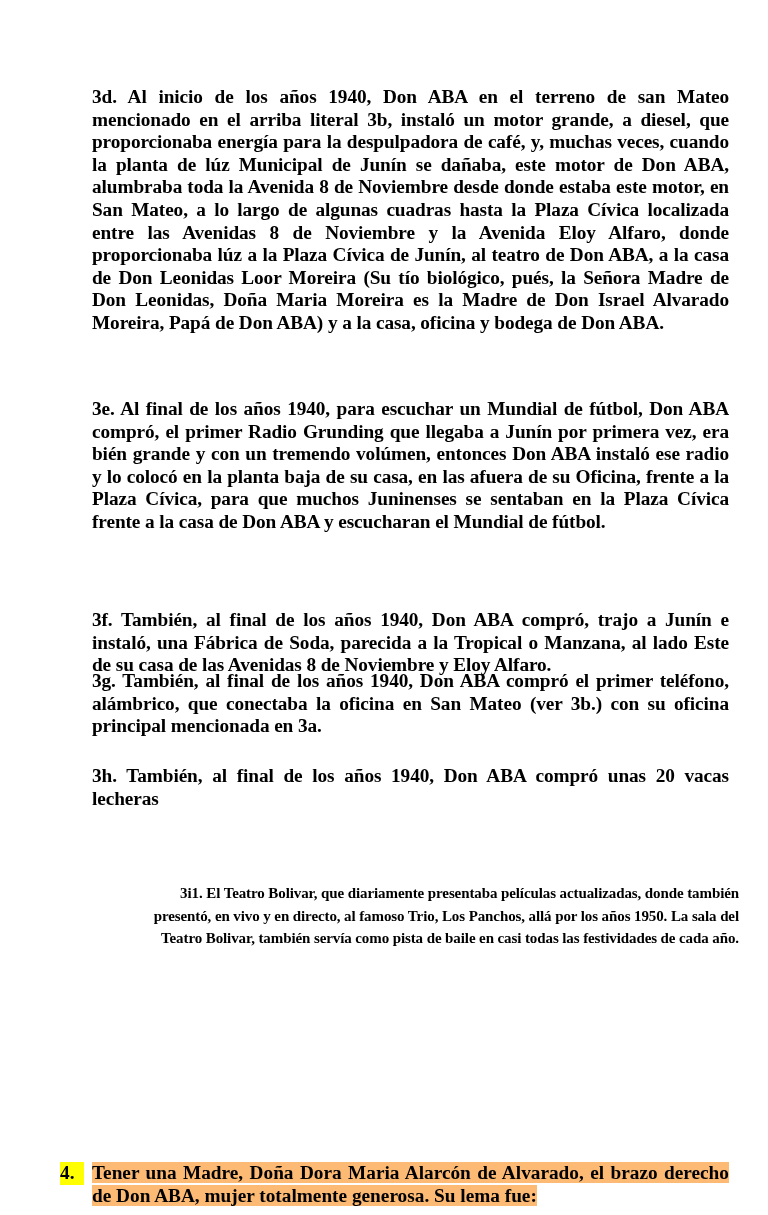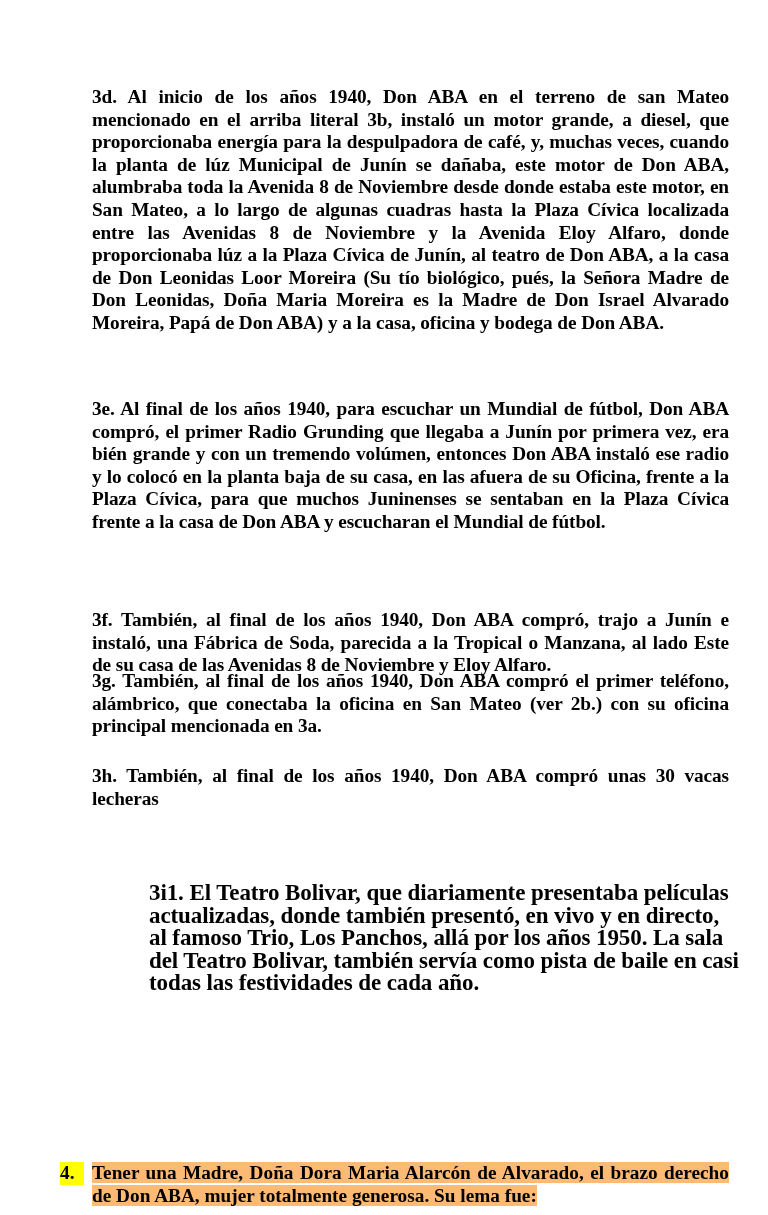--- a/index.html
+++ b/index.html
@@ -30,24 +30,24 @@
       width: 637px;
       font-size: 19.3px;
       line-height: 22.6px;
       margin: 0;
       text-align: justify;
       text-align-last: left;
       letter-spacing: -0.1px;
     }
     .sub {
       position: absolute;
-      font-size: 23px;
+      font-size: 15px;
       line-height: 22.6px;
       margin: 0;
-      text-align: left;
+      text-align: right;
       letter-spacing: -0.1px;
       font-family: Liberation Serif, serif;
     }
     #p-3d { top: 86px; }
     #p-3e { top: 398px; }
     #p-3f { top: 609px; }
     #p-3g { top: 670px; }
     #p-3h { top: 765px; }
     #p-3i { top: 859px; }
     #p-3i1 { left: 137px; top: 882px; width: 590px; }
@@ -87,23 +87,23 @@
 <body>
 
 <div class="page">
 
   <p class="para" id="p-3d">3d. Al inicio de los años 1940,  Don ABA  en el terreno de san Mateo mencionado en el arriba literal 3b, instaló un motor grande, a diesel, que proporcionaba energía para la despulpadora de café, y, muchas veces, cuando la planta de lúz Municipal de Junín se dañaba, este motor de Don ABA, alumbraba toda la Avenida 8 de Noviembre desde donde estaba este motor, en San Mateo, a lo largo de algunas cuadras hasta la Plaza Cívica localizada entre las Avenidas 8 de Noviembre y la Avenida Eloy Alfaro, donde proporcionaba lúz a la Plaza Cívica de Junín, al teatro de Don ABA, a la casa de Don Leonidas Loor Moreira (Su tío biológico, pués, la Señora Madre de Don Leonidas, Doña Maria Moreira es la Madre de Don Israel Alvarado Moreira, Papá de Don ABA) y a la casa, oficina y bodega de Don ABA.</p>
 
   <p class="para" id="p-3e">3e. Al final de los años 1940, para escuchar un Mundial de fútbol, Don ABA compró, el primer Radio Grunding que llegaba a Junín por primera vez, era bién grande y con un tremendo volúmen, entonces Don ABA instaló ese radio y lo colocó en la planta baja de su casa, en las afuera de su Oficina, frente a la Plaza Cívica, para que muchos Juninenses se sentaban en la Plaza Cívica frente a la casa de Don ABA y escucharan el Mundial de fútbol.</p>
 
   <p class="para" id="p-3f">3f.  También, al final de los años 1940, Don ABA compró, trajo a Junín e instaló, una Fábrica de Soda, parecida a la Tropical o Manzana, al lado Este de su casa de las Avenidas 8 de Noviembre y Eloy Alfaro.</p>
 
-  <p class="para" id="p-3g">3g. También, al final de los años 1940, Don ABA compró el primer teléfono, alámbrico, que conectaba la oficina en San Mateo (ver 2b.) con su oficina principal mencionada en 3a.</p>
+  <p class="para" id="p-3g">3g. También, al final de los años 1940, Don ABA compró el primer teléfono, alámbrico, que conectaba la oficina en San Mateo (ver 3b.) con su oficina principal mencionada en 3a.</p>
 
-  <p class="para" id="p-3h">3h. También, al final de los años 1940, Don ABA compró unas 30 vacas lecheras</p>
+  <p class="para" id="p-3h">3h. También, al final de los años 1940, Don ABA compró unas 20 vacas lecheras</p>
 
 
   <p class="sub" id="p-3i1">3i1. El Teatro Bolivar, que diariamente presentaba películas actualizadas, donde también presentó, en vivo y en directo, al famoso Trio, Los Panchos, allá por los años 1950. La sala del Teatro Bolivar, también servía como pista de baile en casi todas las festividades de cada año.</p>
 
 
 
   <div class="item4">
     <span class="num" style="background: rgb(255, 255, 0);">4.</span>
     <div class="body">
       <span class="hl" style="background: #fdba74;">Tener una Madre, Doña Dora Maria Alarcón de Alvarado, el brazo derecho de Don ABA, mujer totalmente generosa. Su lema fue:</span>

